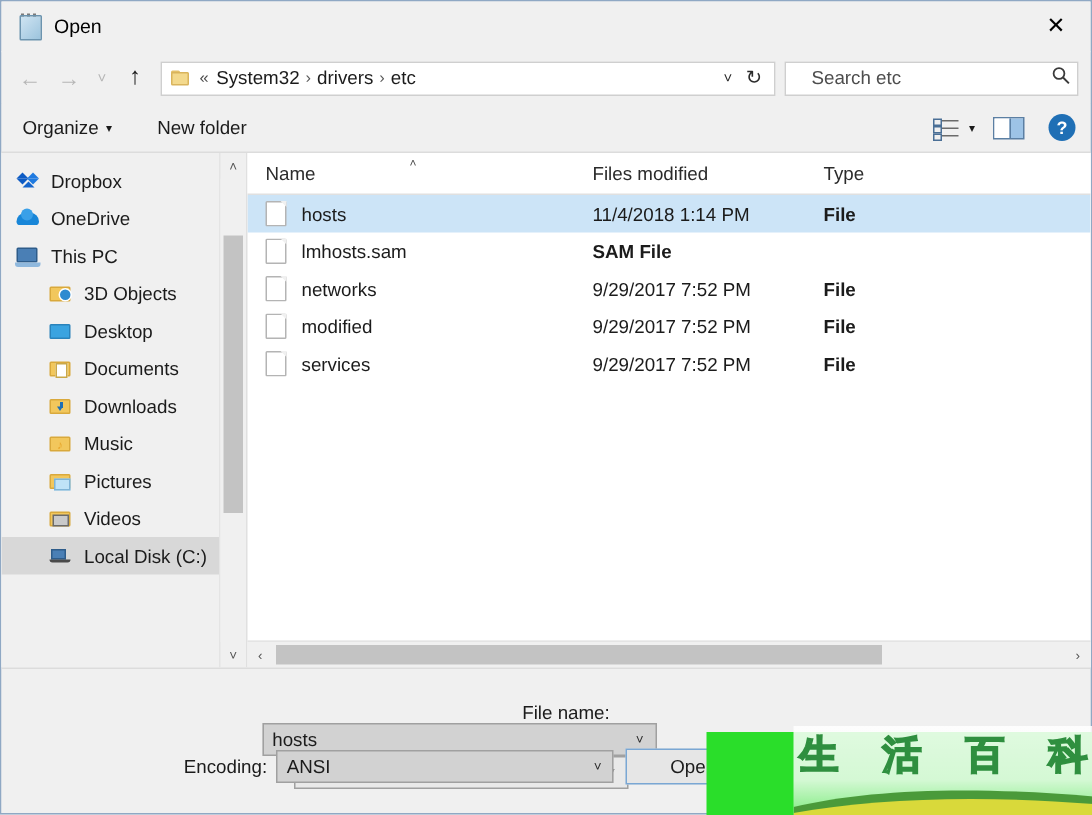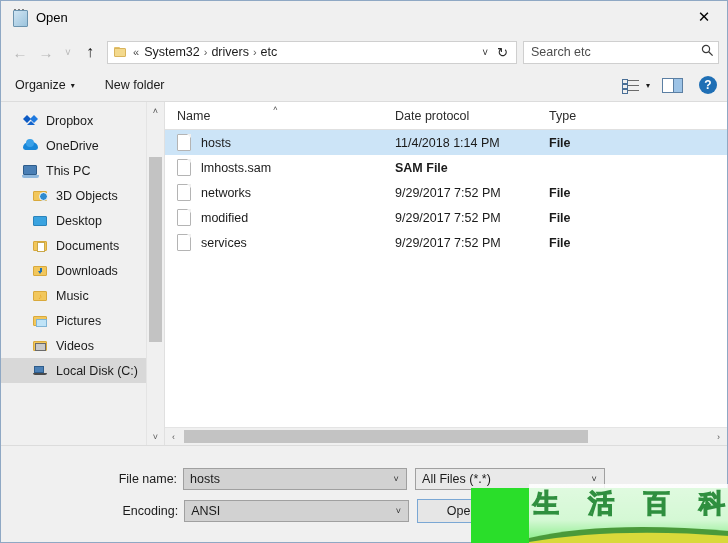--- a/index.html
+++ b/index.html
@@ -65,21 +65,21 @@
   .crumb{padding:0 3px;font-size:12.5px;color:#1b1b1b;white-space:nowrap;}
   .crumb.ell{color:#4a4a4a;font-size:11px;padding:0 2px;}
   .crumb-sep{color:#5a5a5a;font-size:11px;padding:0 1px;}
   .crumb-spacer{flex:1;}
   .crumb-caret{font-size:10px;color:#2b2b2b;padding:0 7px;}
   .crumb-refresh{font-size:13px;color:#2b2b2b;padding:0 6px 0 2px;}
   .searchbox{
     width:196px;height:23px;background:#fff;border:1px solid #cfcfcf;
     display:flex;align-items:center;box-sizing:border-box;
   }
-  .search-ph{flex:1;padding-left:7px;color:#4d4d4d;font-size:12.5px;}
+  .search-ph{flex:1;padding-left:17px;color:#4d4d4d;font-size:12.5px;}
   .search-ico{width:22px;text-align:center;font-size:13px;color:#3a3a3a;}
 
   
   .toolbar{
     height:32px;min-height:32px;display:flex;align-items:center;
     background:#f0f0f0;padding:0 8px 0 14px;border-bottom:1px solid #dcdcdc;
   }
   .tb-item{font-size:12.5px;color:#1b1b1b;padding:0 10px 0 0;display:flex;align-items:center;}
   .tb-item .cc{font-size:8px;margin-left:5px;color:#1b1b1b;}
   .tb-item.nf{margin-left:20px;}
@@ -99,21 +99,21 @@
 
   
   .content{flex:1;display:flex;min-height:0;background:#fff;}
 
   
   .sidebar{
     width:163px;min-width:163px;background:#f0f0f0;overflow:hidden;position:relative;
     padding-top:6px;box-sizing:border-box;
   }
   .nav-item{
-    height:25px;display:flex;align-items:center;padding-left:22px;
+    height:25px;display:flex;align-items:center;padding-left:10px;
     font-size:12.5px;color:#1b1b1b;white-space:nowrap;
   }
   .nav-item.indent{padding-left:32px;}
   .nav-item.sel{background:#d8d8d8;}
   .nav-ico{width:17px;height:16px;margin-right:6px;position:relative;flex:none;}
 
   .ic-dropbox{width:15px;height:14px;}
   .ic-dropbox div{position:absolute;width:0;height:0;}
   .ic-dropbox .t1{border-left:4px solid transparent;border-right:4px solid transparent;border-bottom:4px solid #0d5bc4;left:0;top:2px;}
   .ic-dropbox .t2{border-left:4px solid transparent;border-right:4px solid transparent;border-bottom:4px solid #1f7ae0;left:7px;top:2px;}
@@ -188,21 +188,21 @@
   .hs-arrow.r{position:absolute;right:0;}
   .hs-track{flex:1;height:100%;position:relative;}
   .hs-thumb{position:absolute;left:2px;top:2px;height:13px;width:404px;background:#c3c3c3;}
 
   
   .footer{
     height:96px;min-height:96px;background:#f0f0f0;position:relative;
     border-top:1px solid #dcdcdc;
   }
   .frow{position:absolute;display:flex;align-items:center;}
-  .frow.r1{left:0;top:22px;width:604px;}
+  .frow.r1{left:0;top:22px;width:604px;flex-direction:column;}
   .frow.r2{left:0;top:53px;width:604px;}
   .flabel{font-size:12.5px;color:#1b1b1b;text-align:right;}
   .combo{
     height:22px;background:#d2d2d2;border:1px solid #a0a0a0;box-sizing:border-box;
     display:flex;align-items:center;font-size:12.5px;color:#1b1b1b;
   }
   .combo .val{flex:1;padding-left:6px;overflow:hidden;white-space:nowrap;}
   .combo .cc{width:20px;text-align:center;font-size:9px;color:#2b2b2b;}
   .btn{
     height:24px;background:#e1e1e1;border:1px solid #9a9a9a;box-sizing:border-box;
@@ -416,21 +416,21 @@
           <div class="sb-thumb"></div>
         </div>
         <div class="sb-arrow bot">˅</div>
       </div>
     </div>
 
     <div class="filepane">
       <div class="colhead">
         <span class="sort-caret">˄</span>
         <div class="col name">Name</div>
-        <div class="col date">Date protocol</div>
+        <div class="col date">Files modified</div>
         <div class="col type">Type</div>
       </div>
 
       <div class="rows">
         <div class="row sel">
           <div class="cell name">
             <span class="file-ico"></span>
             <span>hosts</span>
           </div>
           <div class="cell date">11/4/2018 1:14 PM</div>

